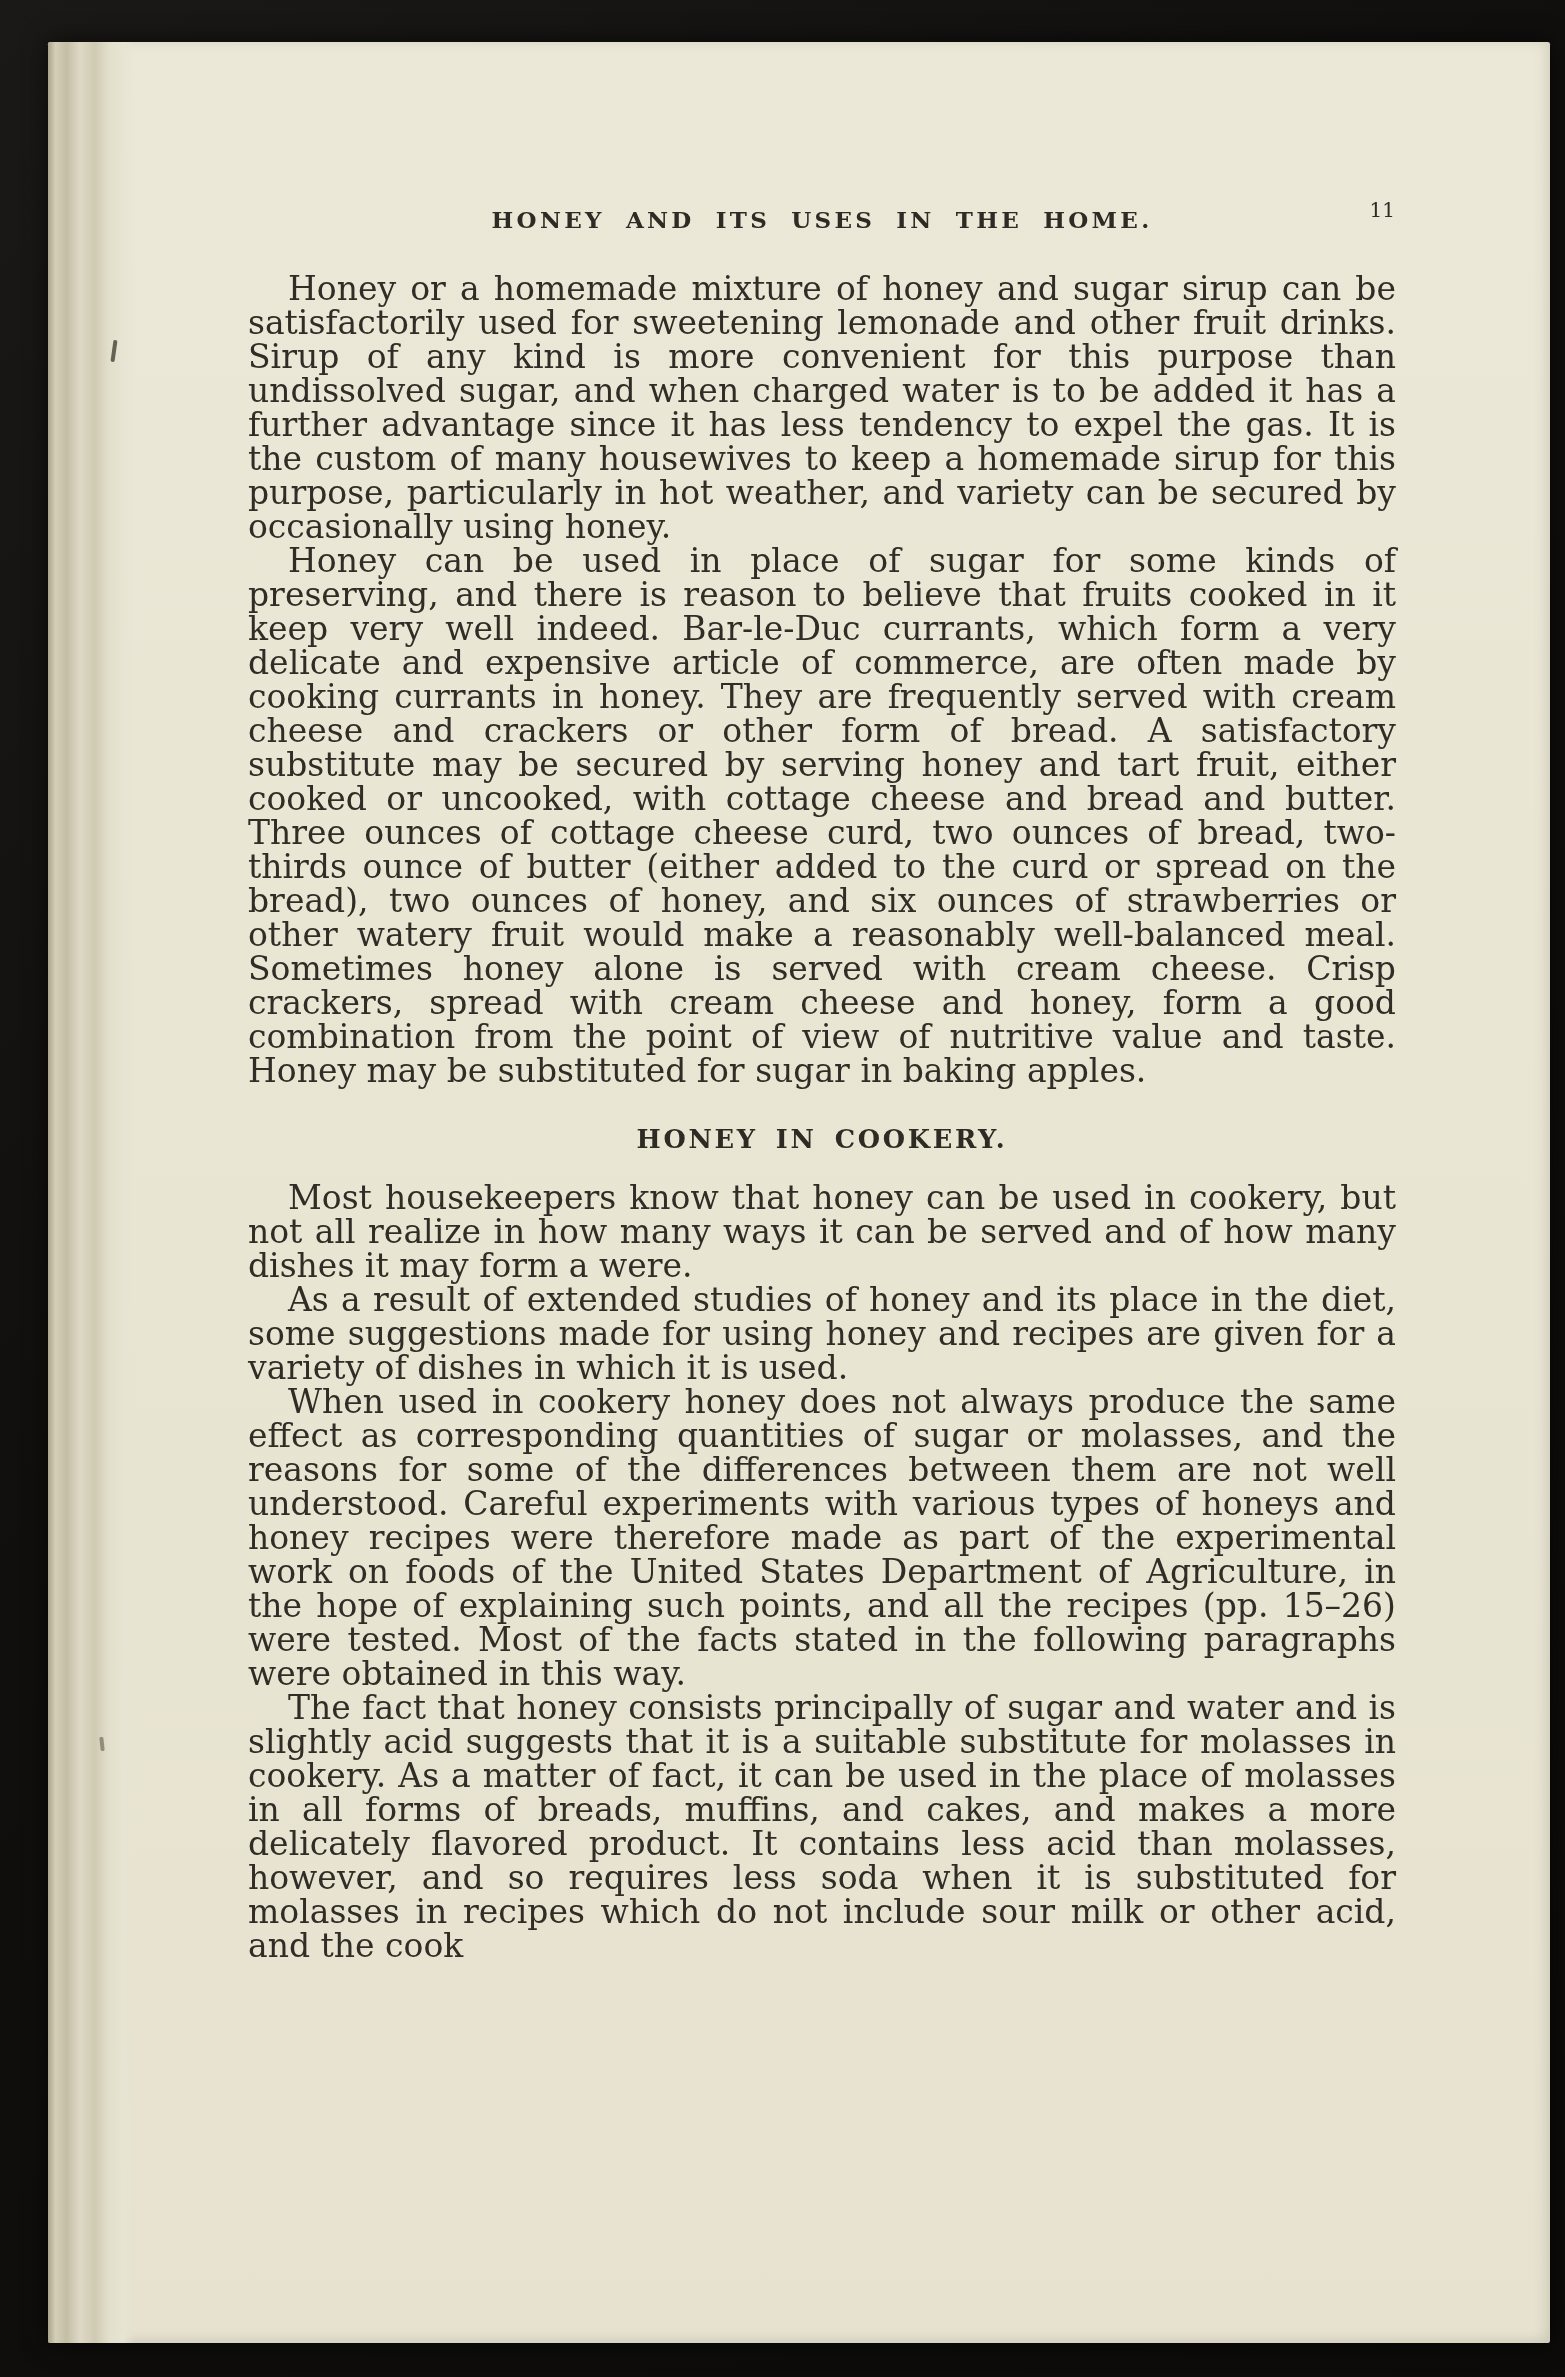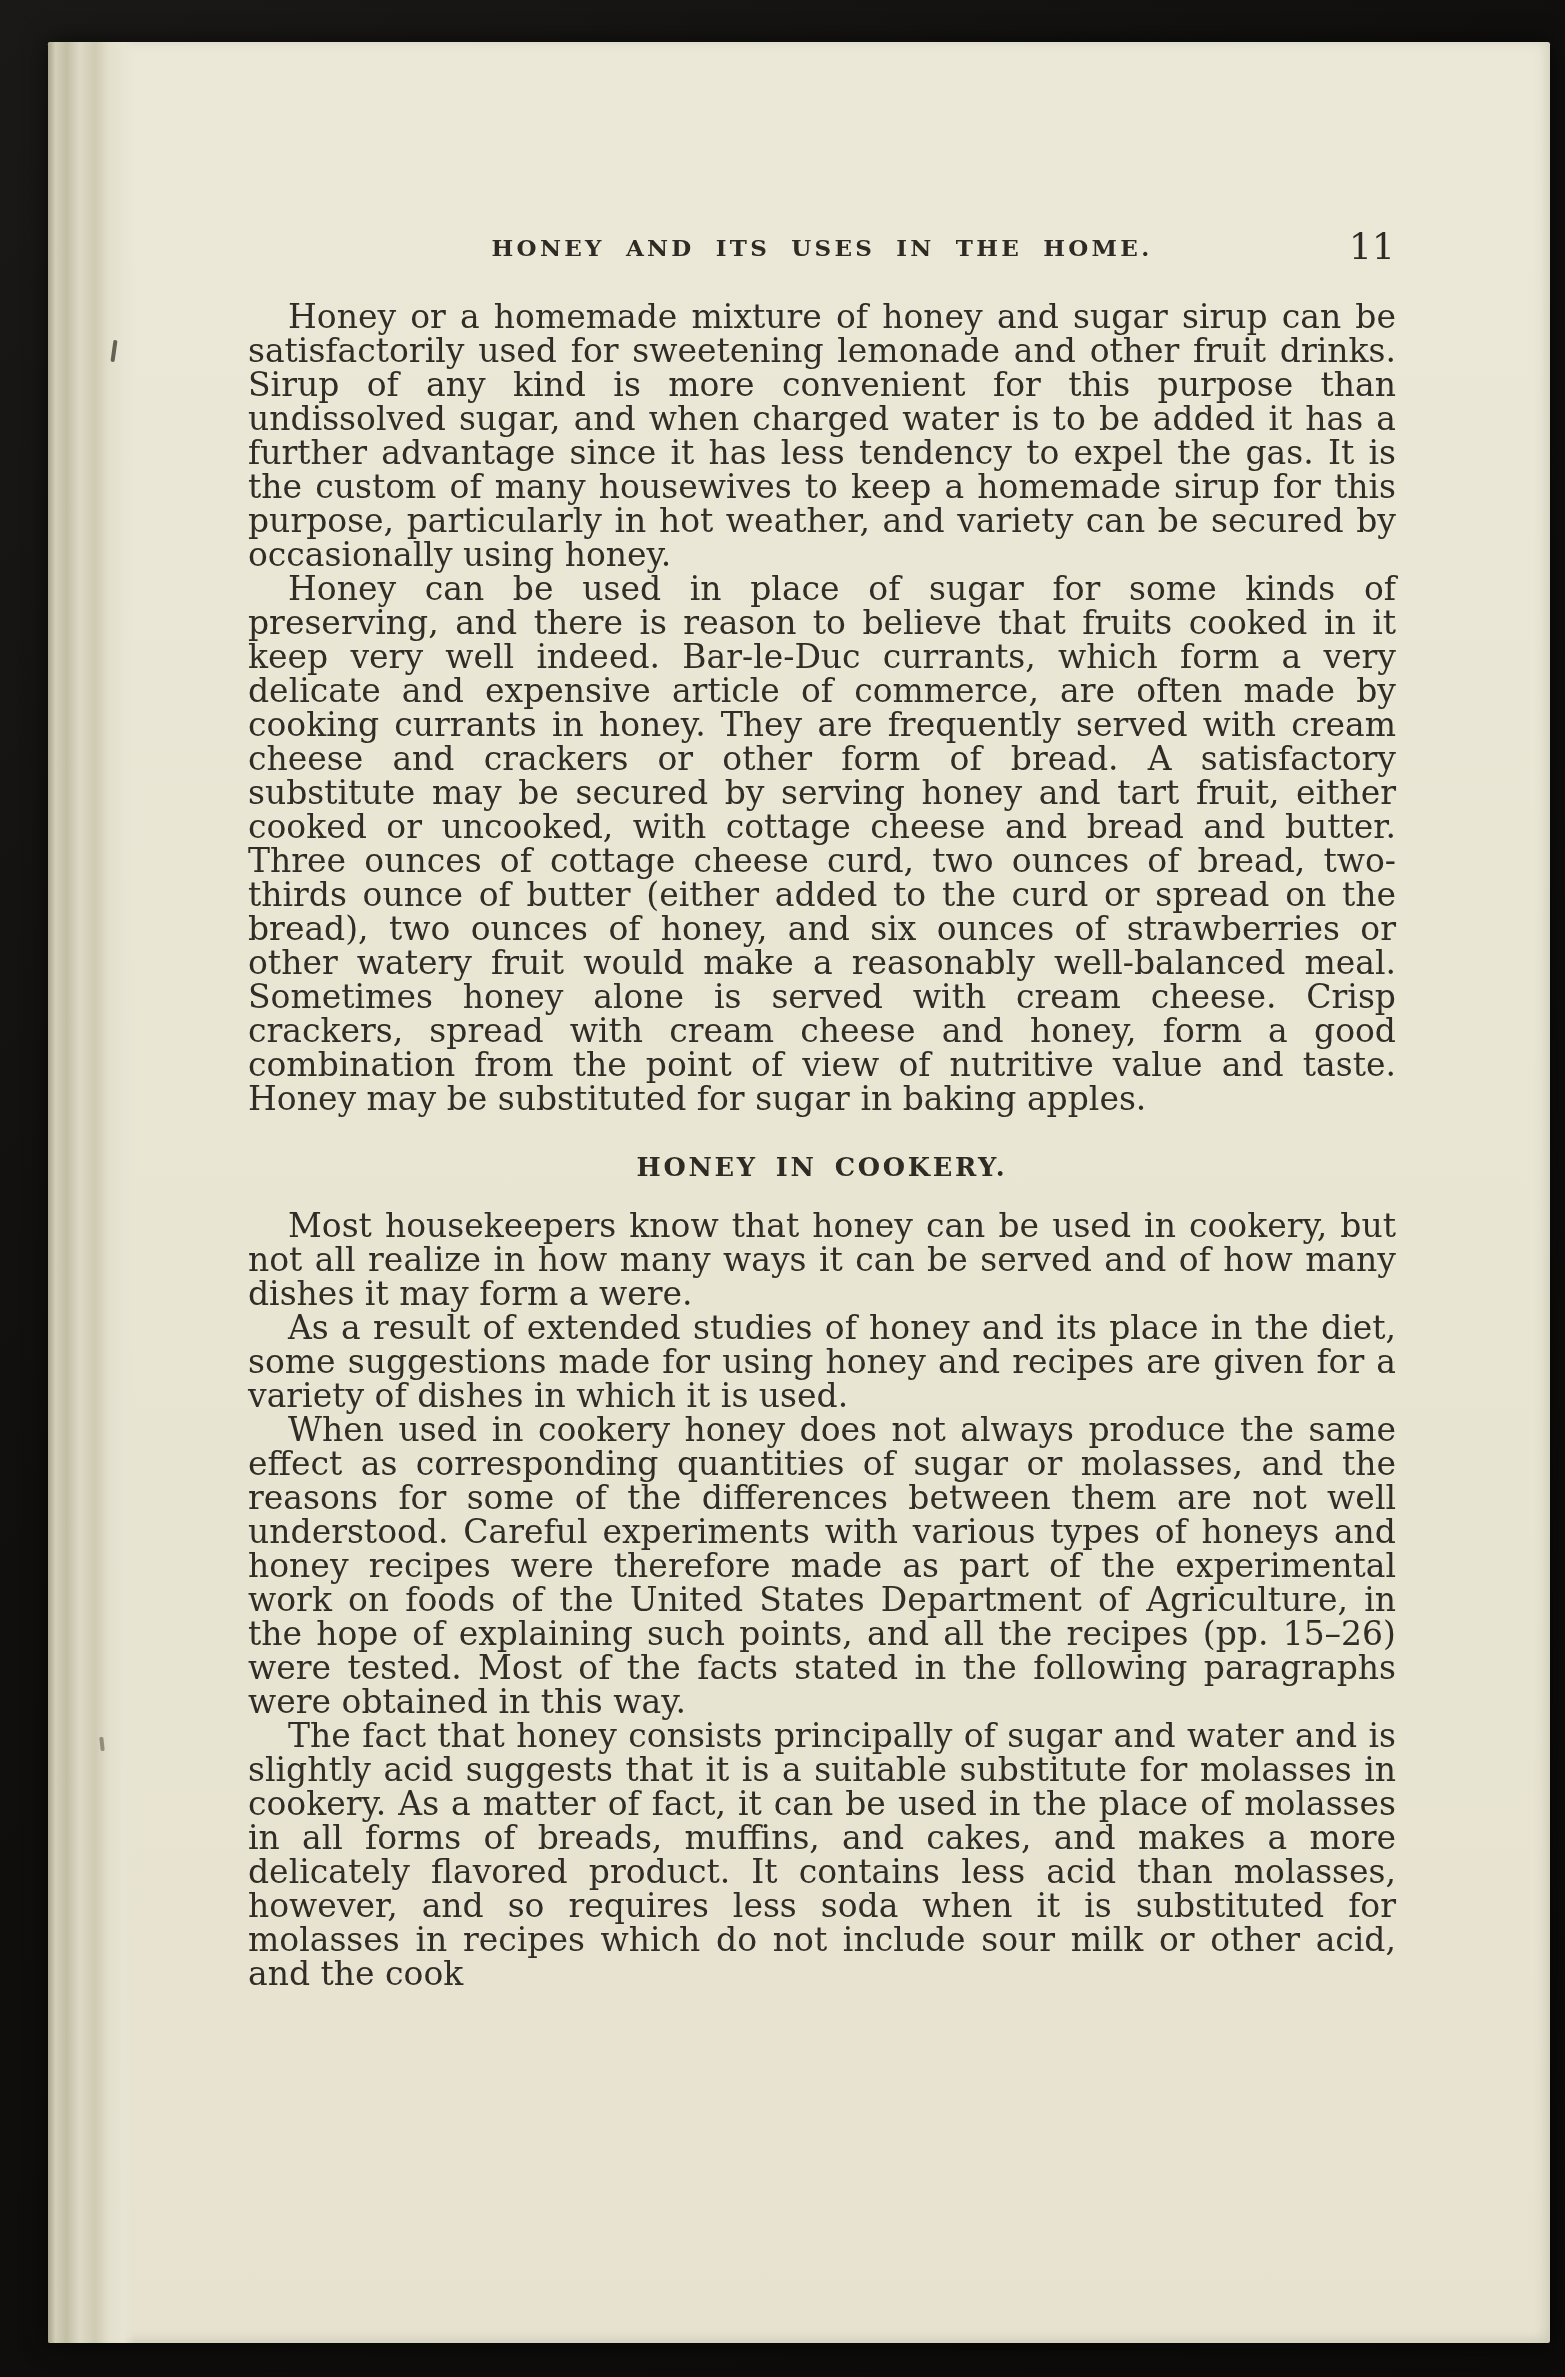--- a/index.html
+++ b/index.html
@@ -51,21 +51,21 @@
     width: 3.8px;
     background: #3a362c;
     border-radius: 1.6px;
     opacity: 0.75;
   }
   .binding-mark.m1 { left: 64px; top: 298px; height: 22px; transform: rotate(8deg); }
   .binding-mark.m2 { left: 52px;  top: 1695px; height: 14px; transform: rotate(-6deg); opacity: 0.45; }
   .content {
     position: absolute;
     left: 200px;
-    top: 184px;
+    top: 156px;
     width: 1148px;
     color: #302c25;
   }
   .page-header {
     position: relative;
     height: 46px;
     margin-bottom: 28px;
   }
   .running-title {
     display: block;
@@ -74,21 +74,21 @@
     font-weight: 700;
     letter-spacing: 3.3px;
     word-spacing: 9.8px;
     color: #2e2a24;
     padding-top: 7.6px;
   }
   .page-number {
     position: absolute;
     right: 1.1px;
     top: 0;
-    font-size: 36px;
+    font-size: 20px;
     font-weight: 400;
     color: #2e2a24;
   }
   .para {
     margin: 0;
     font-size: 33px;
     line-height: 34px;
     text-align: justify;
     text-indent: 40px;
     color: #312d26;

